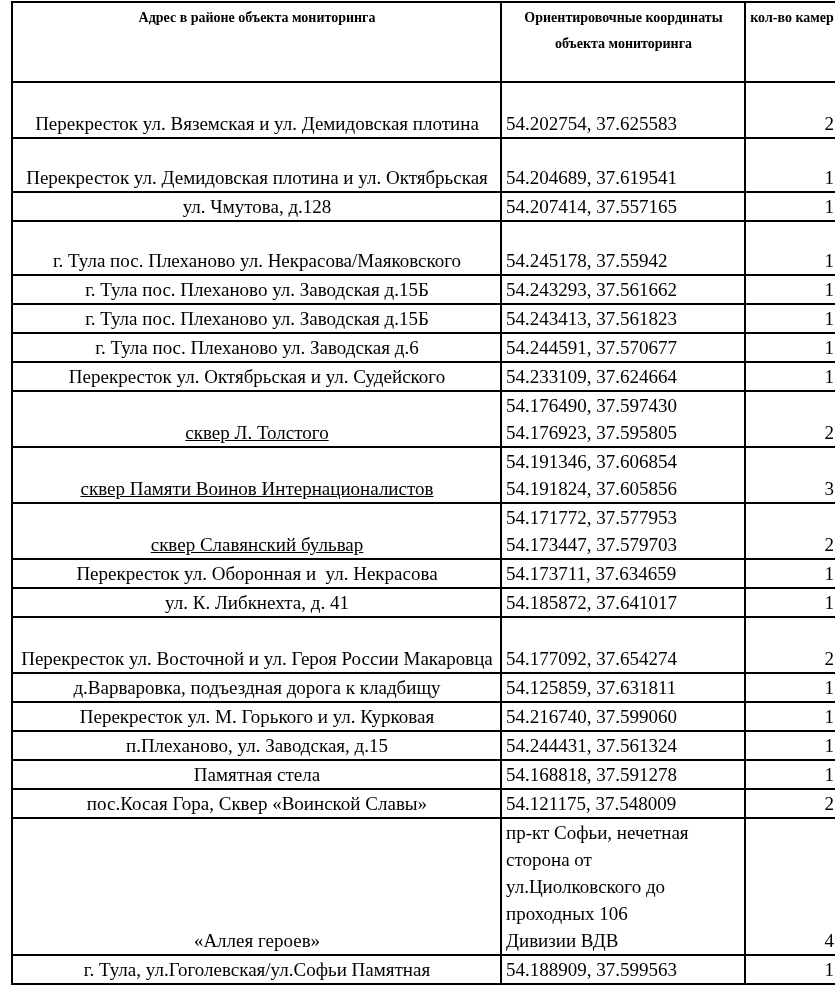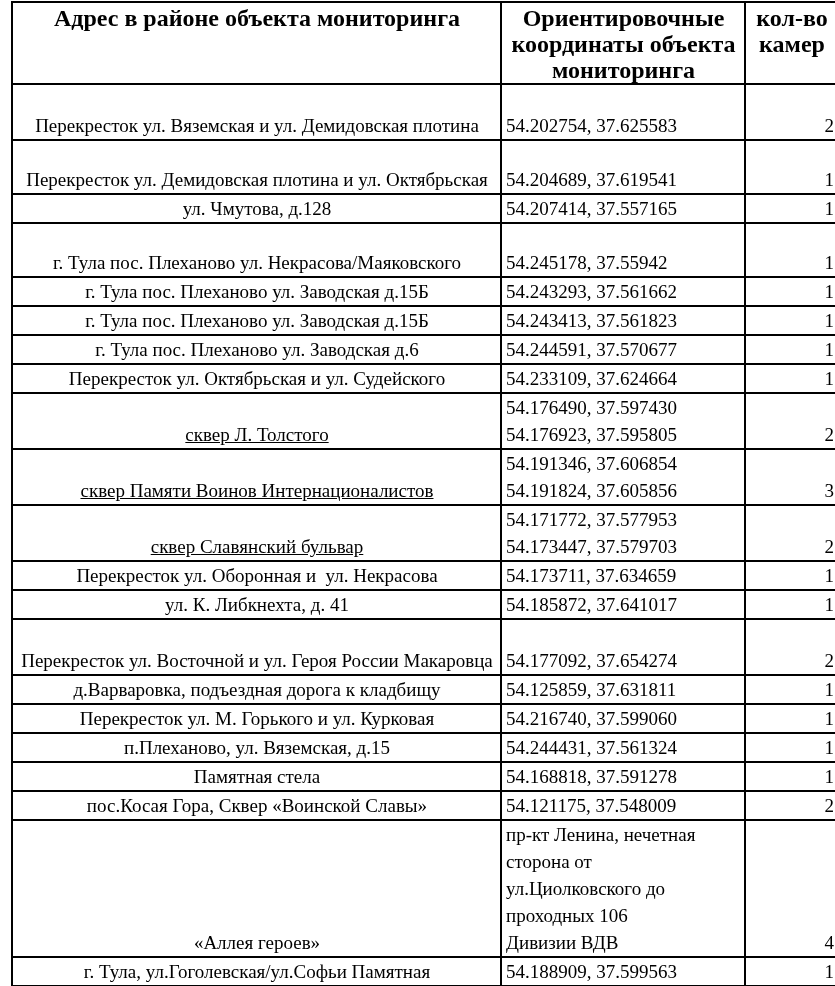--- a/index.html
+++ b/index.html
@@ -14,21 +14,21 @@
     table-layout: fixed;
   }
   table.mon td, table.mon th {
     border: 2px solid #000;
     padding: 0 3px 0 4px;
     vertical-align: bottom;
     line-height: 27px;
   }
   table.mon th {
     font-weight: bold;
-    font-size: 24px;
+    font-size: 14px;
     line-height: 26px;
     text-align: center;
     vertical-align: top;
     padding-top: 2px;
     height: 76px;
   }
   col.c1 { width: 489px; }
   col.c2 { width: 244px; }
   col.c3 { width: 93px; }
   td.addr { text-align: center; }
@@ -181,21 +181,21 @@
 
     <tr style="height:27px">
       <td class="addr">Перекресток ул. М. Горького и ул. Курковая</td>
       <td class="coord">
           <span class="line">54.216740, 37.599060</span>
         </td>
       <td class="cnt">1</td>
     </tr>
 
     <tr style="height:27px">
-      <td class="addr">п.Плеханово, ул. Вяземская, д.15</td>
+      <td class="addr">п.Плеханово, ул. Заводская, д.15</td>
       <td class="coord">
           <span class="line">54.244431, 37.561324</span>
         </td>
       <td class="cnt">1</td>
     </tr>
 
     <tr style="height:27px">
       <td class="addr">Памятная стела</td>
       <td class="coord">
           <span class="line">54.168818, 37.591278</span>
@@ -207,21 +207,21 @@
       <td class="addr">пос.Косая Гора, Сквер «Воинской Славы»</td>
       <td class="coord">
           <span class="line">54.121175, 37.548009</span>
         </td>
       <td class="cnt">2</td>
     </tr>
 
     <tr style="height:133px">
       <td class="addr top">«Аллея героев»</td>
       <td class="coord">
-        <span class="line">пр-кт Ленина, нечетная</span>
+        <span class="line">пр-кт Софьи, нечетная</span>
         <span class="line">сторона от</span>
         <span class="line">ул.Циолковского до</span>
         <span class="line">проходных 106</span>
         <span class="line">Дивизии ВДВ</span>
       </td>
       <td class="cnt">4</td>
     </tr>
 
     <tr style="height:27px">
       <td class="addr">г. Тула, ул.Гоголевская/ул.Софьи Памятная</td>

